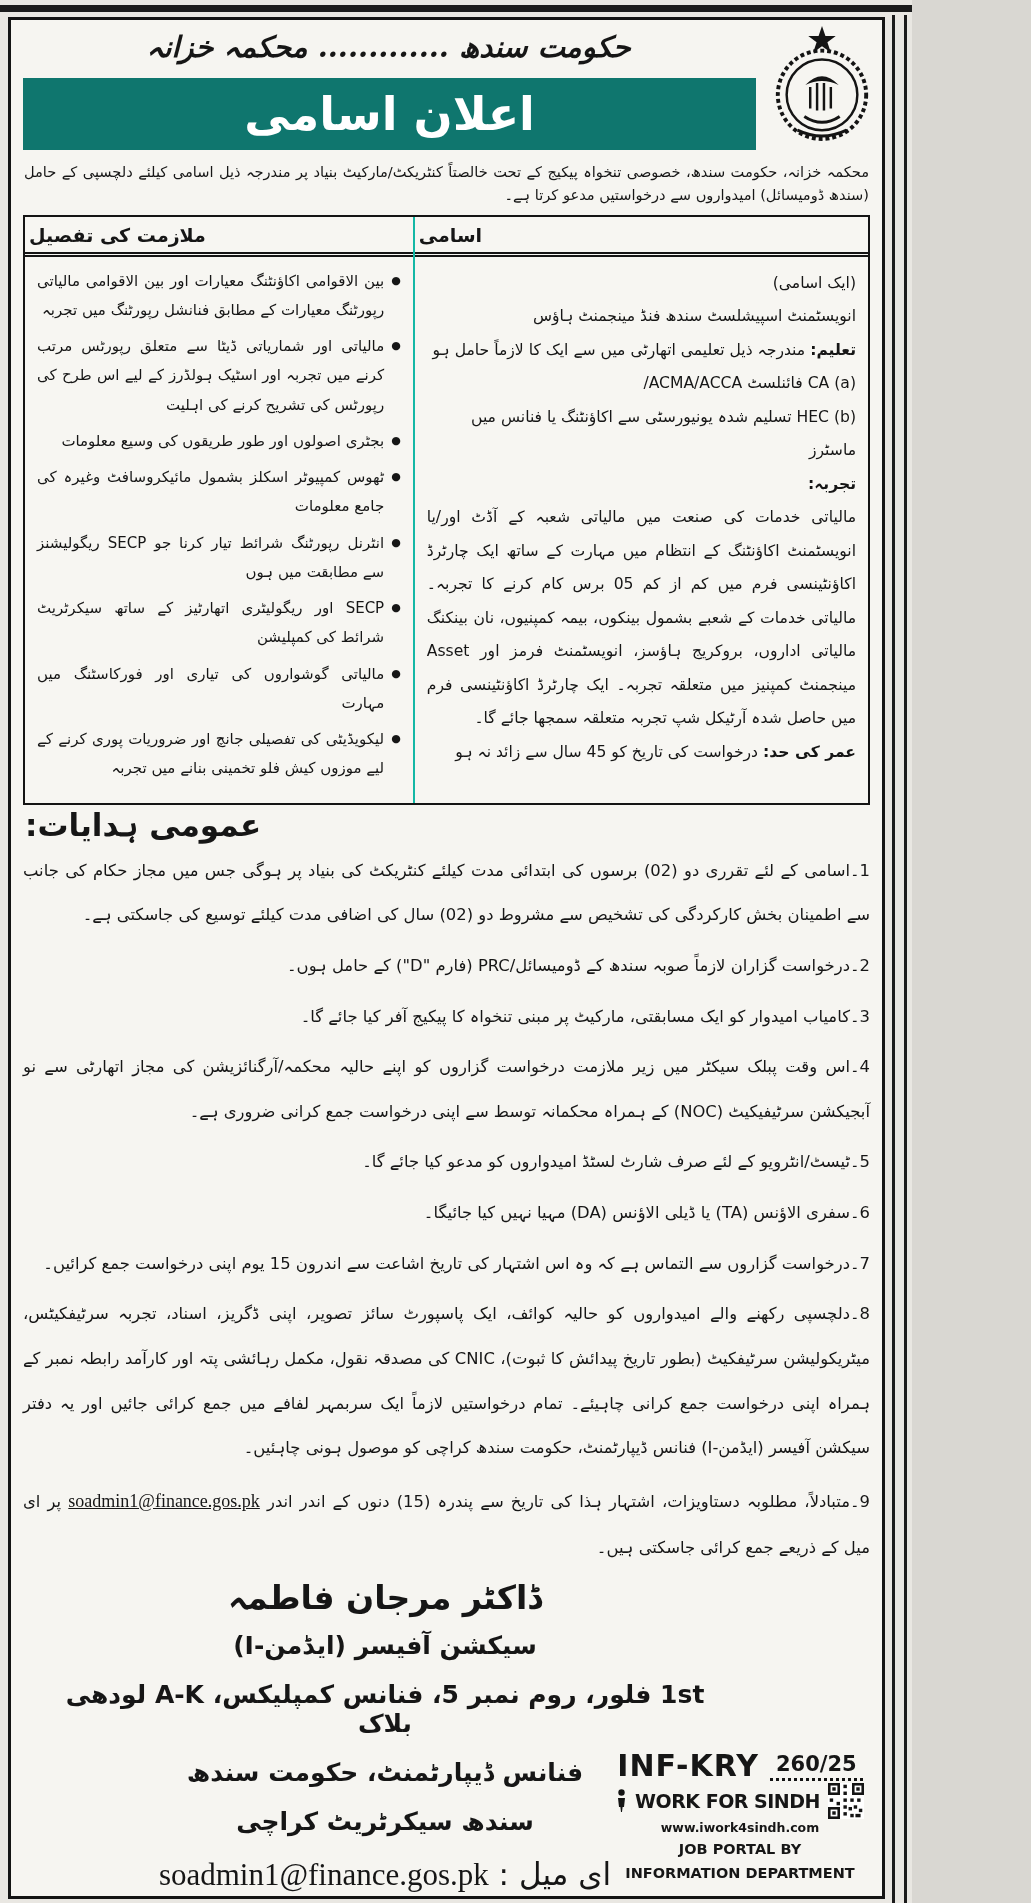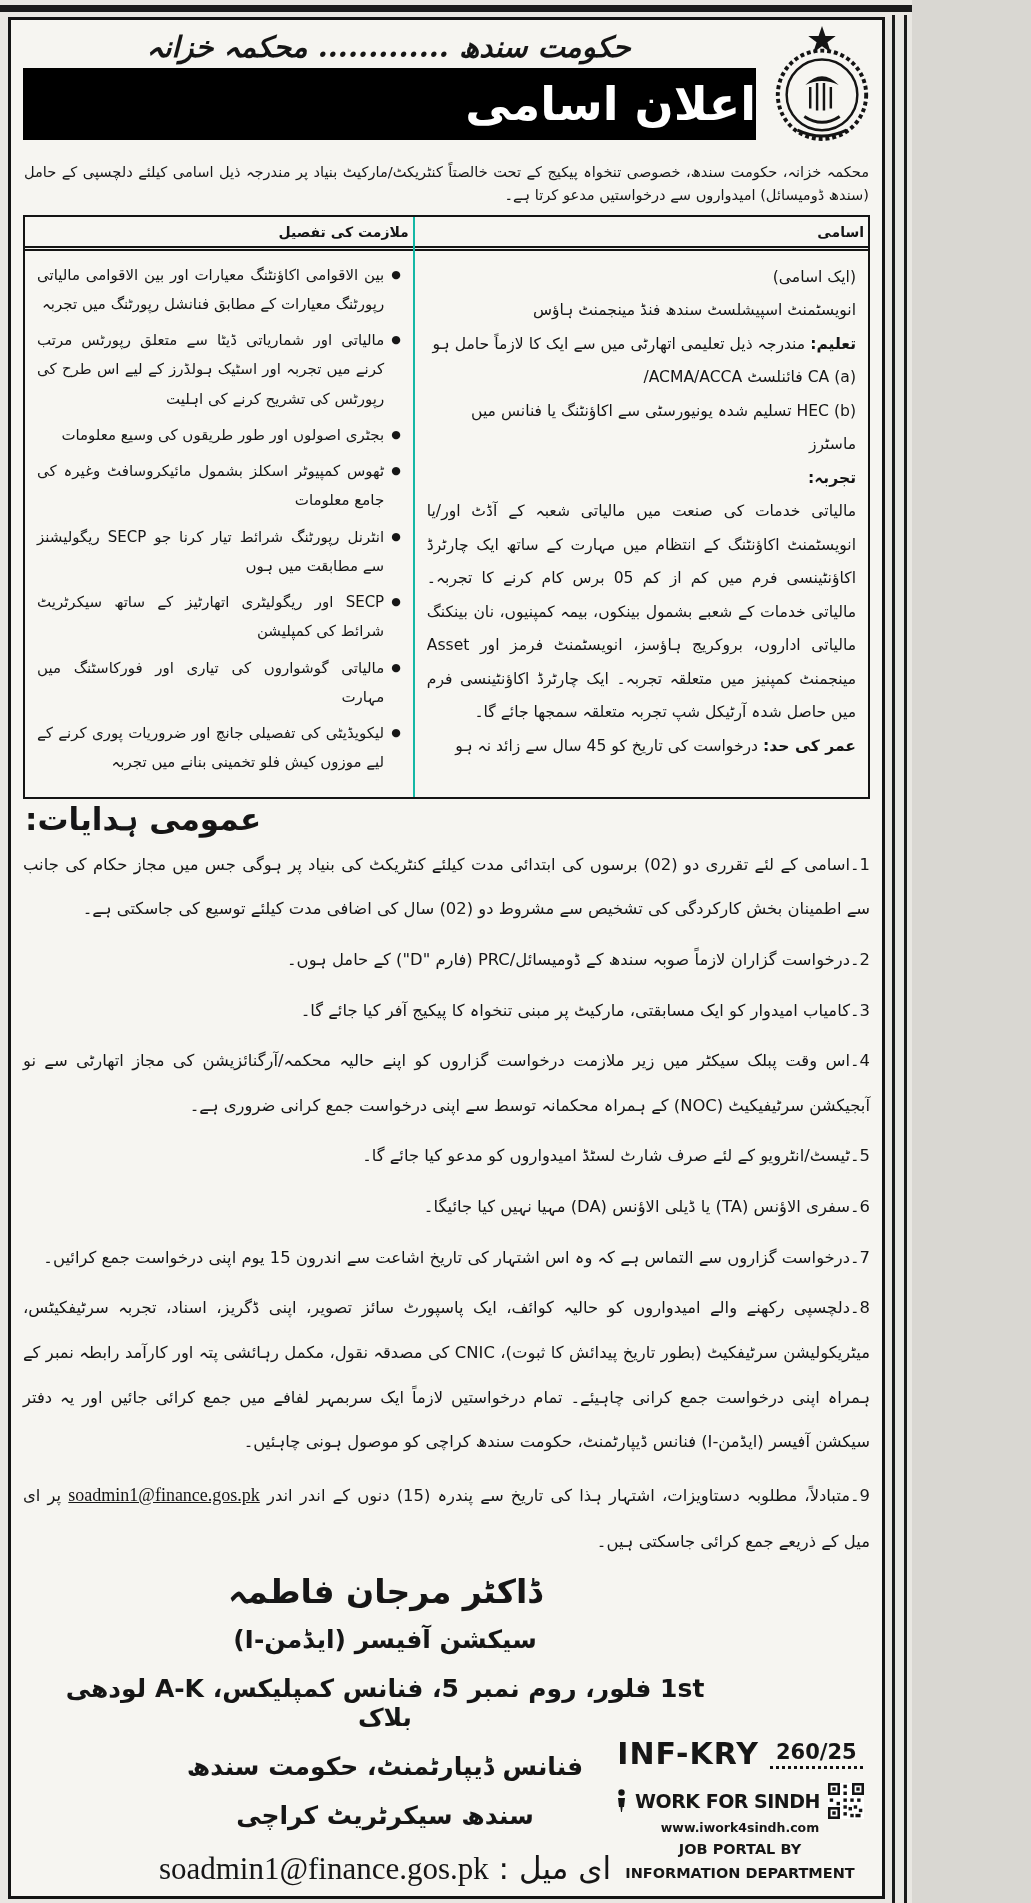--- a/index.html
+++ b/index.html
@@ -9,34 +9,34 @@
   .side-rule{position:absolute;top:15px;right:5px;bottom:0;width:9px;
              border-left:3px solid #1b1b1b;border-right:3px solid #1b1b1b;}
   .frame{position:absolute;top:17px;left:8px;right:27px;bottom:4px;border:3px solid #141414;
          background:#f6f5f1;padding:6px 12px;box-sizing:border-box;}
 
   
   .header{position:relative;height:124px;}
   .calligraphy{width:calc(100% - 116px);text-align:center;direction:rtl;
                font-family:"DejaVu Serif","Liberation Serif",serif;font-style:italic;
                font-weight:700;font-size:29px;padding-top:4px;letter-spacing:1px;}
-  .banner{margin-top:4px;width:calc(100% - 114px);height:72px;background:#000000;color:#fff;
-          display:flex;align-items:center;justify-content:flex-start;direction:rtl;
+  .banner{margin-top:14px;width:calc(100% - 114px);height:72px;background:#0f766e;color:#fff;
+          display:flex;align-items:center;justify-content:center;direction:rtl;
           font-size:46px;font-weight:800;letter-spacing:2px;}
   .emblem{position:absolute;top:-2px;right:-6px;width:108px;height:122px;}
 
   
   .intro{margin:10px 1px 8px;direction:rtl;text-align:justify;font-size:14.6px;line-height:1.6;}
 
   
   .vac-table{border:2.5px solid #141414;display:flex;direction:rtl;background:#f7f6f2;}
   .vac-col{box-sizing:border-box;}
   .col-position{width:54%;border-left:2px solid #14b8a6;}
   .col-details{width:46%;}
-  .vac-head{text-align:right;font-weight:700;font-size:14px;padding:7px 4px 6px;
+  .vac-head{text-align:left;font-weight:700;font-size:19px;padding:7px 4px 6px;
             border-bottom:5px double #141414;direction:rtl;}
   .vac-body{padding:10px 12px 12px;min-height:414px;direction:rtl;font-size:15.6px;}
   .pos-line{line-height:2.15;text-align:right;}
   .pos-par{line-height:2.15;text-align:justify;}
   .lbl{font-weight:700;}
   .qual{text-align:right;line-height:2.15;}
   .details-list{margin:0;padding:0;list-style:none;}
   .details-list li{display:flex;gap:7px;line-height:1.95;margin-bottom:7px;text-align:justify;font-size:15px;}
   .dot{flex:0 0 auto;font-size:11px;line-height:2.6;}
 
@@ -52,21 +52,21 @@
   .sig-name{font-size:33px;font-weight:800;margin:4px 0 14px;}
   .sig-line{font-size:25px;font-weight:600;margin:0 0 20px;}
   .sig-contact{font-size:31px;margin:0 0 18px;direction:rtl;}
   .latin-serif{font-family:"Liberation Serif","DejaVu Serif",serif;}
 
   
   .stamp{position:absolute;right:16px;bottom:12px;width:252px;text-align:center;}
   .stamp-row1{display:flex;align-items:flex-end;justify-content:center;gap:11px;}
   .inf-label{font-size:30px;font-weight:800;letter-spacing:1px;line-height:1;}
   .inf-num{font-size:21px;font-weight:800;border-bottom:3px dotted #141414;padding:0 6px 3px;line-height:1;}
-  .stamp-row2{display:flex;align-items:center;justify-content:center;gap:8px;margin-top:14px;}
+  .stamp-row2{display:flex;align-items:center;justify-content:center;gap:8px;margin-top:2px;}
   .brand{font-size:19px;font-weight:800;letter-spacing:-0.5px;white-space:nowrap;}
   .stamp-url{font-size:12.5px;font-weight:800;margin-top:1px;}
   .stamp-cap{font-size:14.5px;font-weight:800;line-height:1.35;margin-top:5px;}
 </style>
 </head>
 <body>
 
 <div class="page">
   <div class="top-rule"></div>
   <div class="side-rule"></div>

